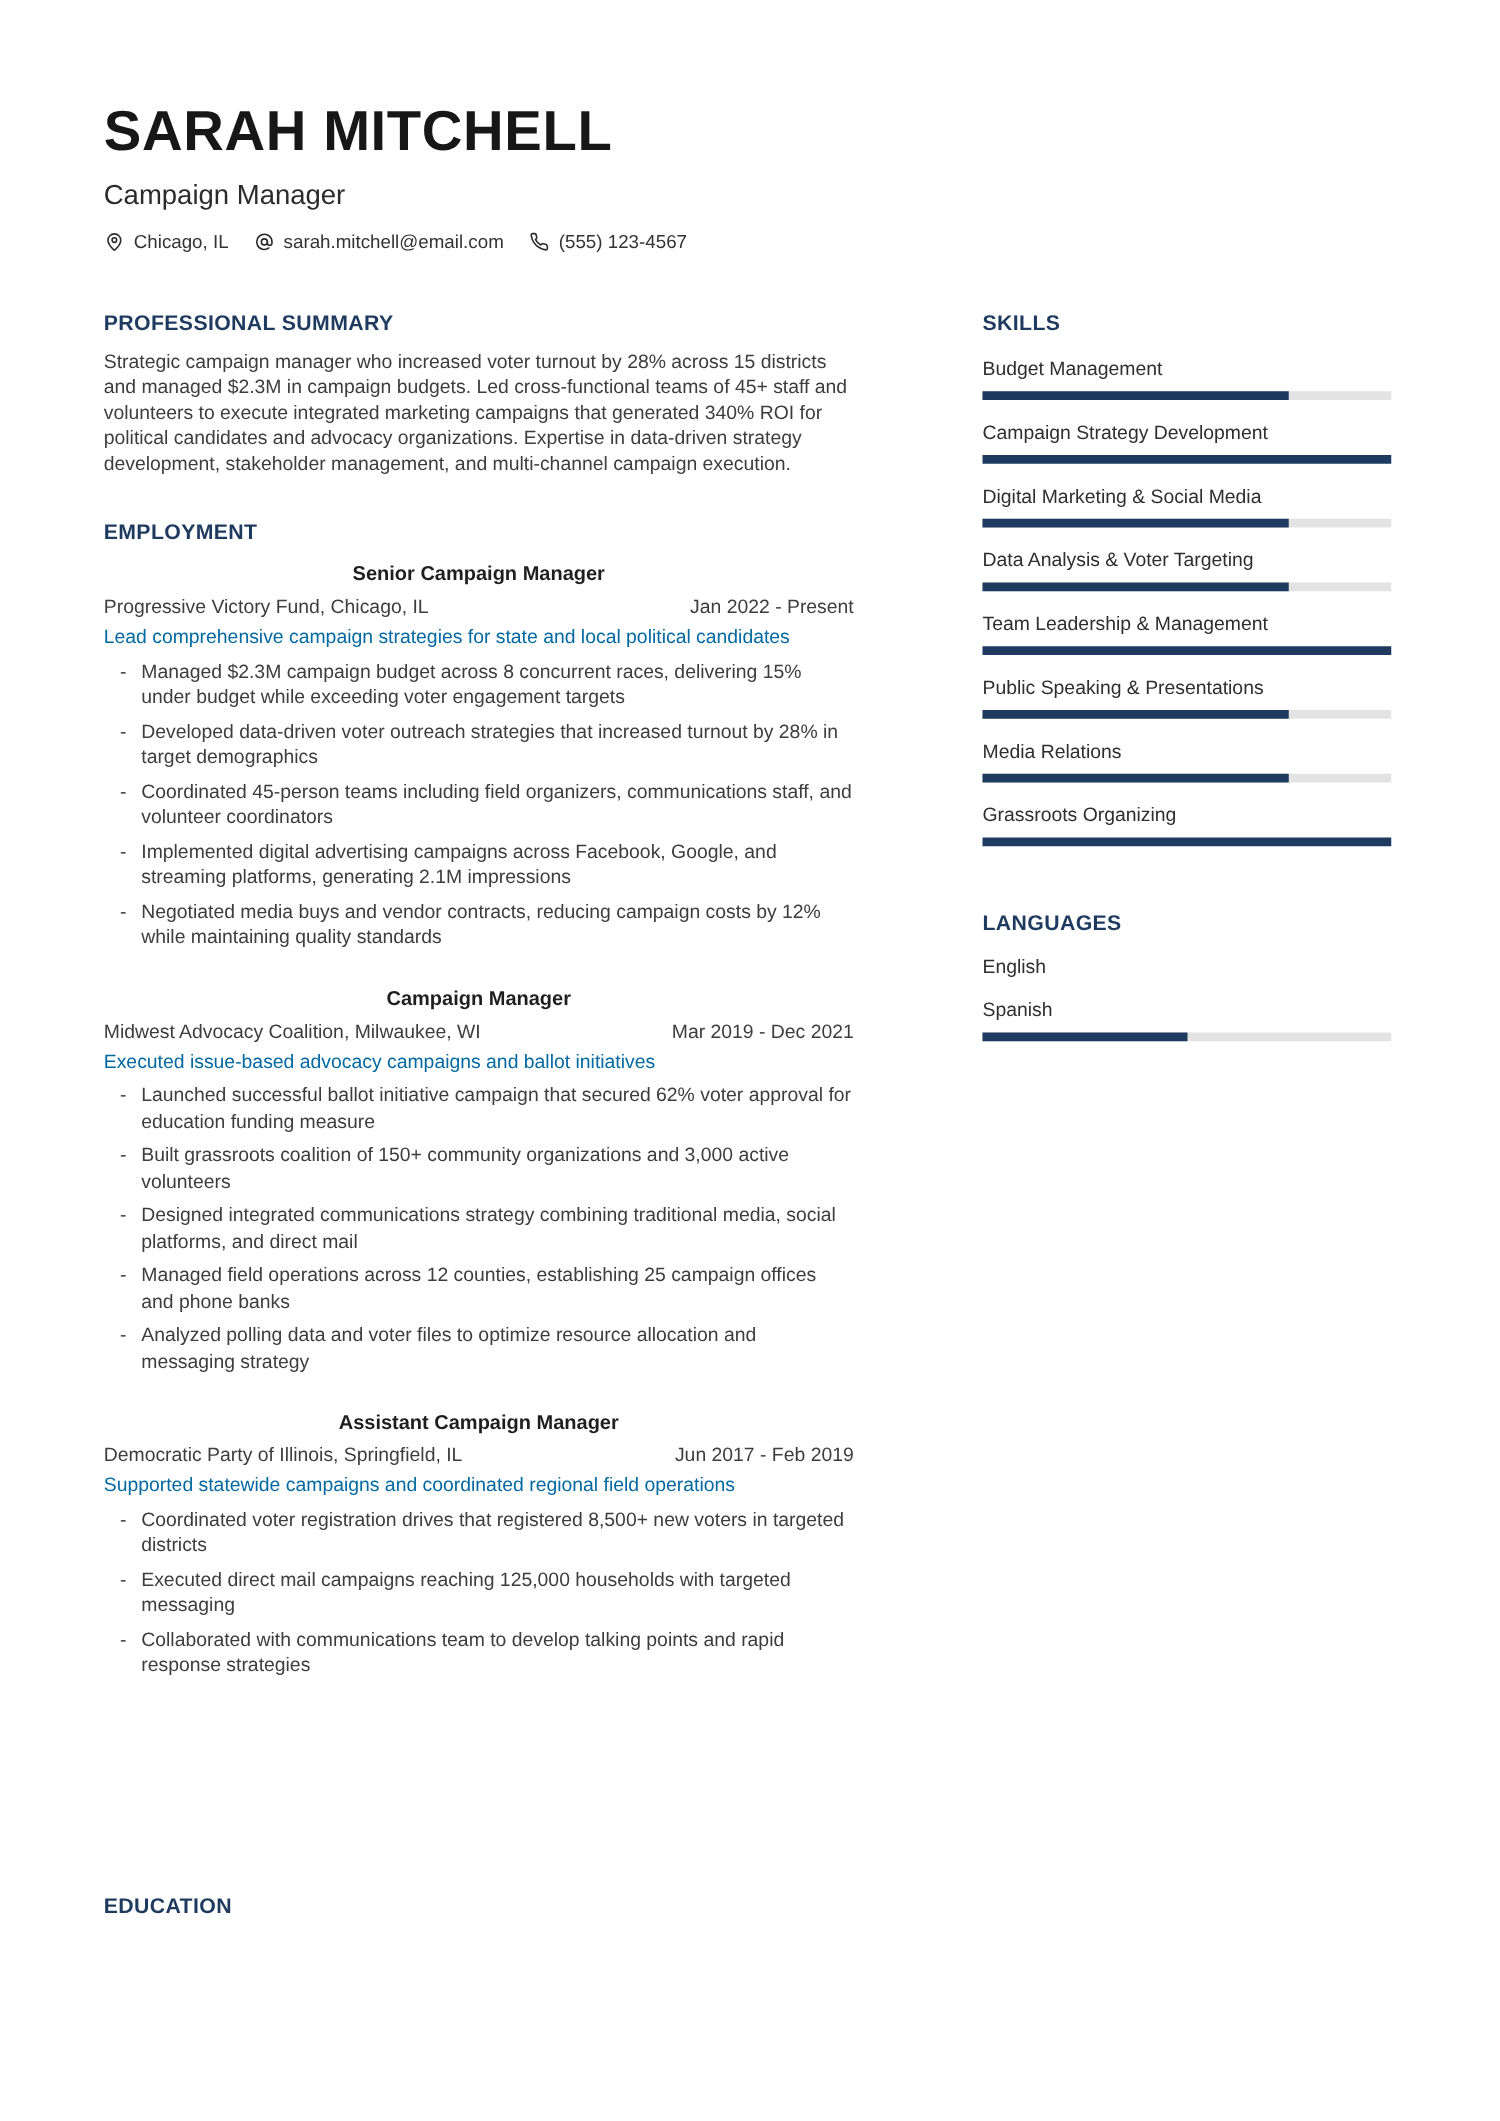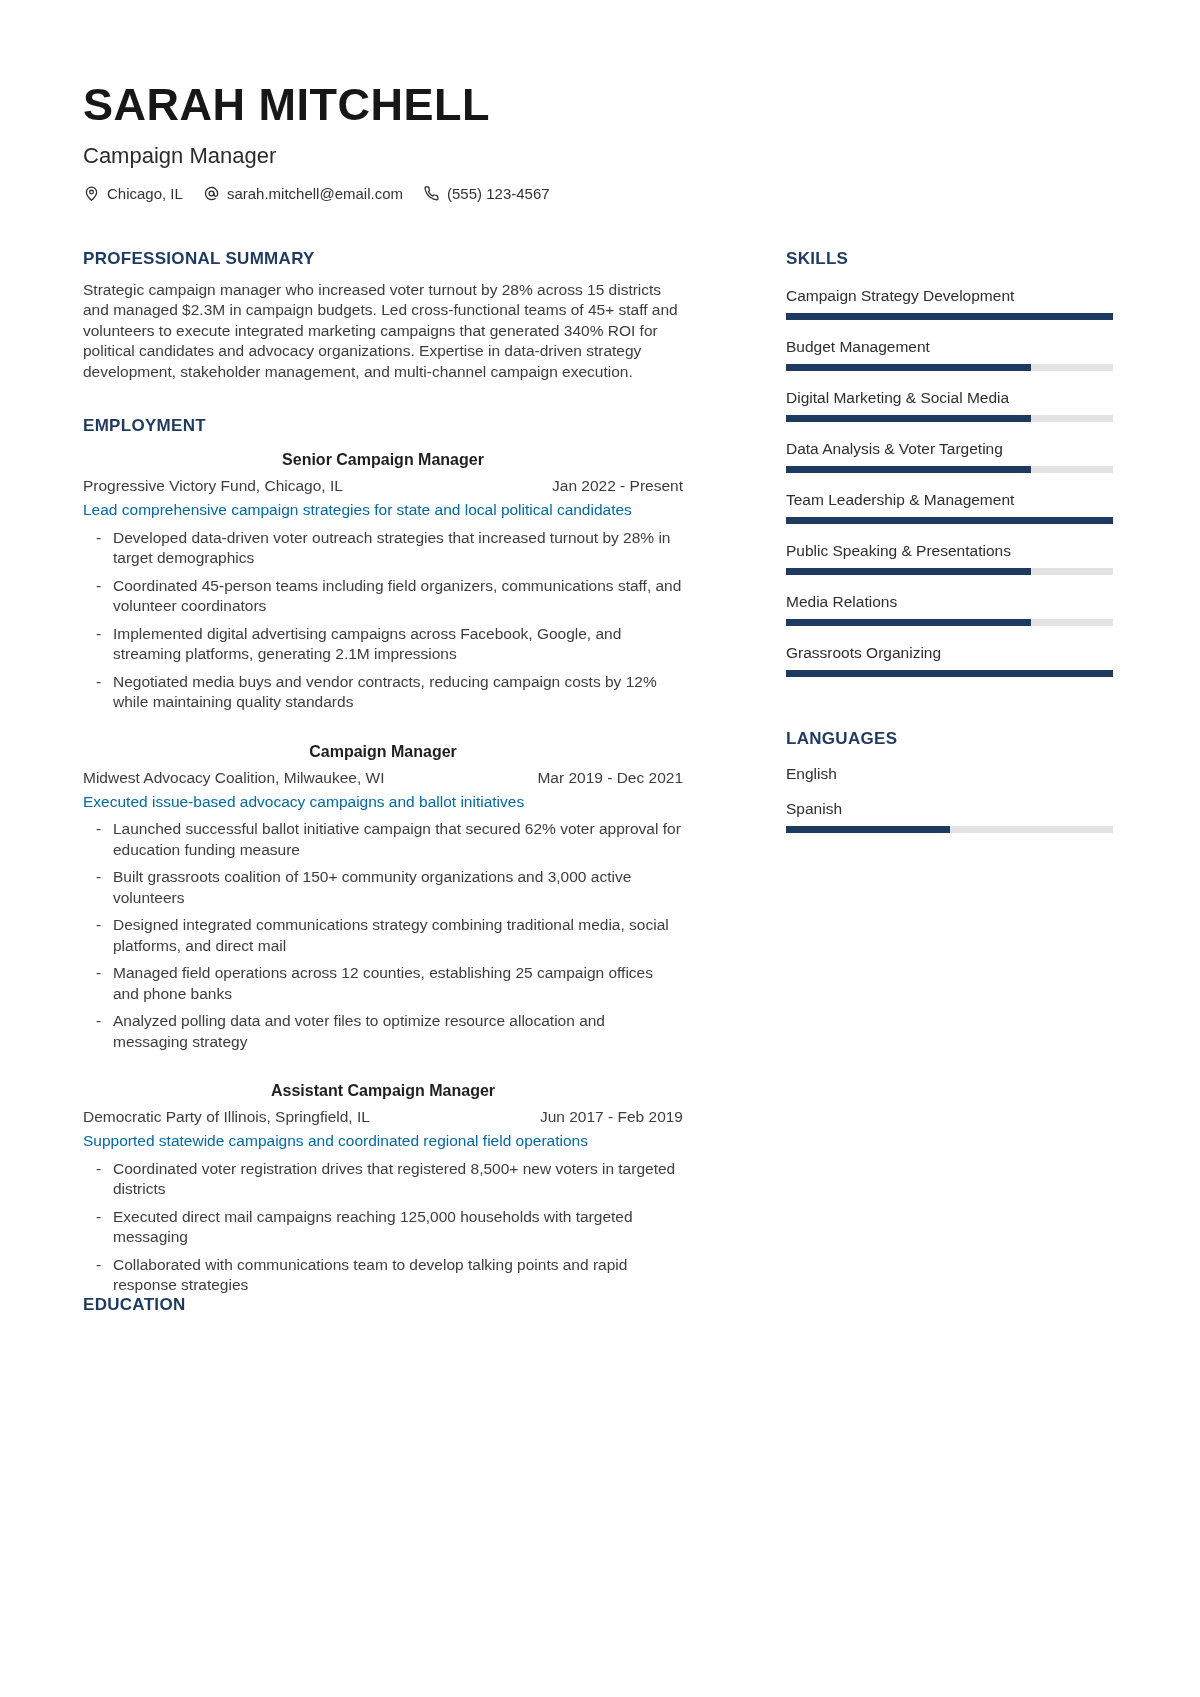--- a/index.html
+++ b/index.html
@@ -45,21 +45,21 @@
   .job-meta { display: flex; justify-content: space-between; align-items: baseline; margin-top: 6px; font-size: 15.5px; line-height: 20px; color: #3d3d3d; }
   .job-desc { margin-top: 4px; font-size: 15.5px; line-height: 20.5px; color: #0369a1; }
   ul.job-bullets { list-style: none; margin: 3px 0 0 0; padding: 0; }
   ul.job-bullets li {
     position: relative; padding-left: 30px; margin-top: 7px;
     font-size: 15.5px; line-height: 20.5px; color: #3d3d3d;
   }
   ul.job-bullets li::before { content: "-"; position: absolute; left: 13px; top: 0; }
 
   
-  .education-section { }
+  .education-section { margin-top: 172px; }
 
   
   .skill { margin-top: 17px; }
   .skill-label { font-size: 15.5px; line-height: 20px; color: #2e2e2e; }
   .bar-track { margin-top: 7px; width: 100%; height: 7px; background: #e3e3e3; }
   .bar-fill { height: 7px; background: #1e3a5f; }
   .languages-section { margin-top: 53px; }
   .lang { margin-top: 15px; }
 </style>
 </head>
@@ -114,20 +114,21 @@
         <h2 class="section-heading">EMPLOYMENT</h2>
         <div id="jobs-container">
   <div class="job">
     <div class="job-title">Senior Campaign Manager</div>
     <div class="job-meta">
       <span class="job-company">Progressive Victory Fund, Chicago, IL</span>
       <span class="job-dates">Jan 2022 - Present</span>
     </div>
     <div class="job-desc">Lead comprehensive campaign strategies for state and local political candidates</div>
     <ul class="job-bullets">
+                <li>Managed $2.3M campaign budget across 8 concurrent races, delivering 15% under budget while exceeding voter engagement targets</li>
                 <li>Developed data-driven voter outreach strategies that increased turnout by 28% in target demographics</li>
                 <li>Coordinated 45-person teams including field organizers, communications staff, and volunteer coordinators</li>
                 <li>Implemented digital advertising campaigns across Facebook, Google, and streaming platforms, generating 2.1M impressions</li>
                 <li>Negotiated media buys and vendor contracts, reducing campaign costs by 12% while maintaining quality standards</li>
               </ul>
   </div>
 
   <div class="job">
     <div class="job-title">Campaign Manager</div>
     <div class="job-meta">
@@ -163,30 +164,30 @@
       <div class="education-section">
         <h2 class="section-heading">EDUCATION</h2>
       </div>
     </div>
 
     <div class="sidebar">
       <div class="skills-section">
         <h2 class="section-heading">SKILLS</h2>
         <div id="skills-container">
   <div class="skill">
+    <div class="skill-label">Budget Management</div>
+    <div class="bar-track" style="background: rgb(227, 227, 227);">
+      <div class="bar-fill" style="width: 75%; background: rgb(30, 58, 95);"></div>
+    </div>
+  </div>
+
+  <div class="skill">
     <div class="skill-label">Campaign Strategy Development</div>
     <div class="bar-track" style="background: rgb(227, 227, 227);">
       <div class="bar-fill" style="width: 100%; background: rgb(30, 58, 95);"></div>
-    </div>
-  </div>
-
-  <div class="skill">
-    <div class="skill-label">Budget Management</div>
-    <div class="bar-track" style="background: rgb(227, 227, 227);">
-      <div class="bar-fill" style="width: 75%; background: rgb(30, 58, 95);"></div>
     </div>
   </div>
 
   <div class="skill">
     <div class="skill-label">Digital Marketing &amp; Social Media</div>
     <div class="bar-track" style="background: rgb(227, 227, 227);">
       <div class="bar-fill" style="width: 75%; background: rgb(30, 58, 95);"></div>
     </div>
   </div>
 

